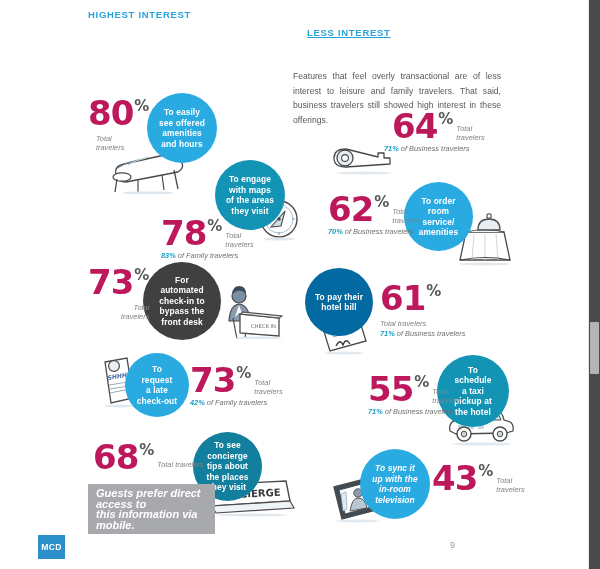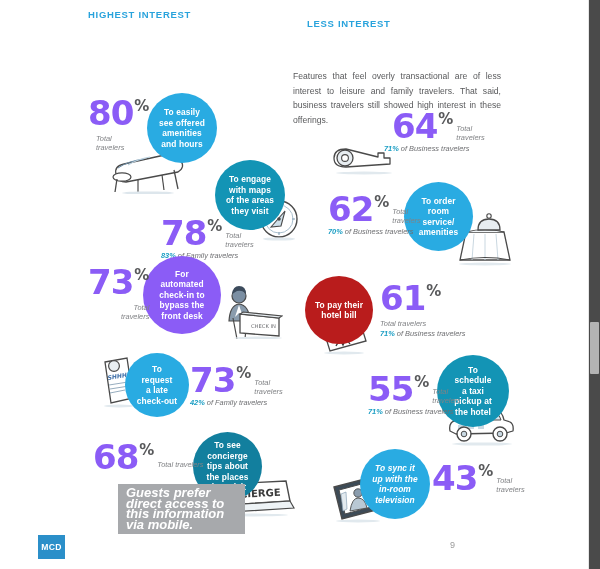--- a/index.html
+++ b/index.html
@@ -75,21 +75,21 @@
   .c-teal   { background: #1394b5; }
   .c-navy   { background: #3d6ea8; }
   .c-dkteal { background: #127f9e; }
 
   
   .stat { position: absolute; }
   .stat .num {
     font-family: "DejaVu Sans", sans-serif;
     font-weight: bold;
     font-size: 34px;
-    color: #8b5cf6;
+    color: #be185d;
     line-height: 34px;
     letter-spacing: -1px;
     display: inline-block;
     vertical-align: top;
   }
   .stat .pct {
     font-family: "DejaVu Sans", sans-serif;
     font-weight: bold;
     font-size: 15px;
     color: #58595b;
@@ -127,26 +127,25 @@
   .stat .note .hl { color: #1b9ec4; font-weight: bold; }
   .stat-row { white-space: nowrap; }
 
   
   .banner {
     position: absolute;
     background: #a7a9ac;
     color: #ffffff;
     font-style: italic;
     font-weight: bold;
-    font-size: 13px;
+    font-size: 11px;
     line-height: 10.5px;
     padding: 4px 8px;
     box-sizing: border-box;
     white-space: pre-line;
-    margin-left: 30px;
   }
   
   .logo {
     position: absolute;
     left: 38px; top: 535px;
     width: 27px; height: 24px;
     background: #2b8fc9;
     color: #ffffff;
     font-size: 8.6px;
     font-weight: bold;
@@ -164,21 +163,21 @@
   
   .ill { position: absolute; }
 </style>
 </head>
 <body>
 
 <div class="page">
 
   <div class="col-head" style="left:88px; top:9px;">HIGHEST INTEREST</div>
 
-  <div class="col-head" style="left:307px; top:18px;">LESS INTEREST</div>
+  <div class="col-head" style="left:307px; top:27px;text-decoration:underline;">LESS INTEREST</div>
   <div class="col-body" style="left:293px; top:26px; width:208px;margin-top:43px;">Features that feel overly transactional are of less interest to leisure and family travelers. That said, business travelers still showed high interest in these offerings.</div>
 
   <div class="ill" style="left:104px; top:148px;">
     <svg width="90" height="46" viewBox="0 0 90 46">
       <path d="M12 26 Q10 18 20 16 L56 8 Q70 5 76 12 Q82 19 74 24 L22 34 Q14 34 12 26 Z" fill="#ffffff" stroke="#4a4a4a" stroke-width="1.3" stroke-linejoin="round"></path>
       <path d="M14 20 Q24 13 40 11" fill="none" stroke="#6d8fa8" stroke-width="1"></path>
       <path d="M24 17 Q34 11 46 9" fill="none" stroke="#b9cfdd" stroke-width="1.1"></path>
       <ellipse cx="18" cy="29" rx="9" ry="4.2" fill="#ffffff" stroke="#4a4a4a" stroke-width="1.2"></ellipse>
       <path d="M13 31 L11 44" stroke="#4a4a4a" stroke-width="1.3" fill="none"></path>
       <path d="M70 22 L74 41" stroke="#4a4a4a" stroke-width="1.3" fill="none"></path>
@@ -233,21 +232,21 @@
       <path d="M19 11 Q20 3 26 3 Q33 3 33 11 Q30 7 24 8 Z" fill="#3c4b5c"></path>
       <path d="M16 38 Q17 22 26 21 Q36 22 37 38 Z" fill="#8a9cad" stroke="#4a4a4a" stroke-width="1.2"></path>
       <path d="M26 22 L22 34 L26 30 L30 34 Z" fill="#ffffff"></path>
       <path d="M20 35 L24 56 M34 35 L32 56" stroke="#4a4a4a" stroke-width="1.2" fill="none"></path>
       <path d="M27 31 L66 35 L66 53 L27 50 Z" fill="#ffffff" stroke="#4a4a4a" stroke-width="1.3"></path>
       <path d="M27 31 L66 35 L69 33 L30 29 Z" fill="#e7edf1" stroke="#4a4a4a" stroke-width="1.1"></path>
       <text x="38" y="45" font-family="DejaVu Sans, sans-serif" font-size="5.2" fill="#6d6e71">CHECK IN</text>
       <ellipse cx="45" cy="55" rx="24" ry="1.4" fill="#e1e9ee"></ellipse>
     </svg>
   </div>
-  <div class="bubble c-navy" style="left: 143px; top: 256px; width: 78px; height: 78px; white-space: pre-line; background: #8b5cf6;">For
+  <div class="bubble c-navy" style="left: 143px; top: 262px; width: 78px; height: 78px; white-space: pre-line; background: #404040;">For
 automated
 check-in to
 bypass the
 front desk</div>
   <div class="stat" style="left:88px; top:265px;text-align:right;">
     <div class="stat-row">
       <span class="num">73</span><span class="pct">%</span>
     </div>
     <div class="sub-below" style="white-space:pre-line; margin-left:8px; margin-top:4px;">Total
 travelers</div>
@@ -346,21 +345,21 @@
     <svg width="62" height="50" viewBox="0 0 62 50">
       <path d="M8 14 L44 4 L54 36 L18 46 Z" fill="#ffffff" stroke="#4a4a4a" stroke-width="1.3"></path>
       <text x="16" y="21" font-family="DejaVu Sans, sans-serif" font-size="9" font-weight="bold" fill="#3a3a3a" transform="rotate(-15 16 21)">BILL</text>
       <line x1="18" y1="24" x2="44" y2="17" stroke="#8ba4b8" stroke-width="0.9" transform="rotate(-2 18 24)"></line>
       <line x1="20" y1="28" x2="46" y2="21" stroke="#8ba4b8" stroke-width="0.9" transform="rotate(-2 20 28)"></line>
       <line x1="21" y1="32" x2="47" y2="25" stroke="#8ba4b8" stroke-width="0.9" transform="rotate(-2 21 32)"></line>
       <path d="M24 41 Q28 33 31 40 Q34 32 38 39" fill="none" stroke="#3a3a3a" stroke-width="1.3"></path>
       <ellipse cx="32" cy="48" rx="20" ry="1.4" fill="#e1e9ee"></ellipse>
     </svg>
   </div>
-  <div class="bubble c-navy" style="left: 305px; top: 276px; width: 68px; height: 68px; white-space: pre-line; background: #b91c1c;">To pay their
+  <div class="bubble c-navy" style="left: 305px; top: 268px; width: 68px; height: 68px; white-space: pre-line; background: #0369a1;">To pay their
 hotel bill</div>
   <div class="stat" style="left:380px; top:281px;">
     <div class="stat-row">
       <span class="num">61</span><span class="pct">%</span>
     </div>
     <div class="sub-below" style="margin-top: 4px; white-space: pre-line;">Total travelers</div>
     <div class="note">
       <span class="hl">71%</span><span> of Business travelers</span>
     </div>
   </div>

